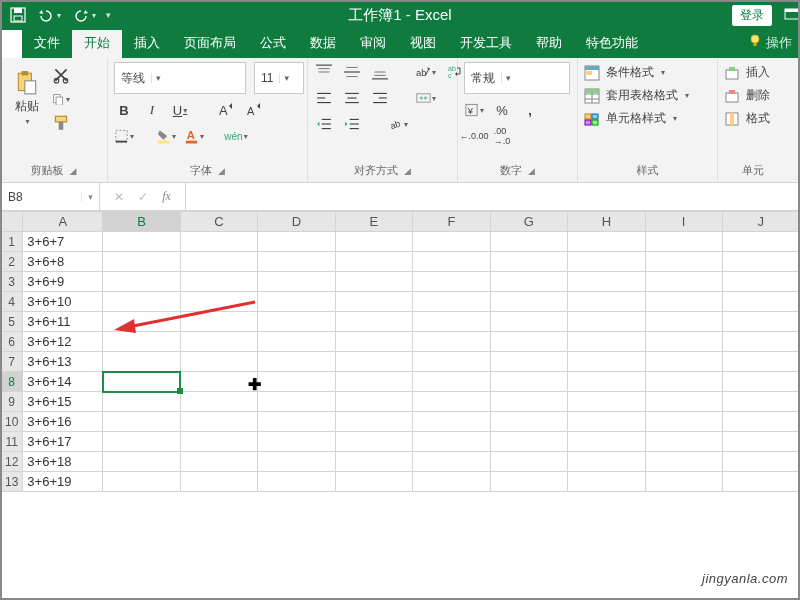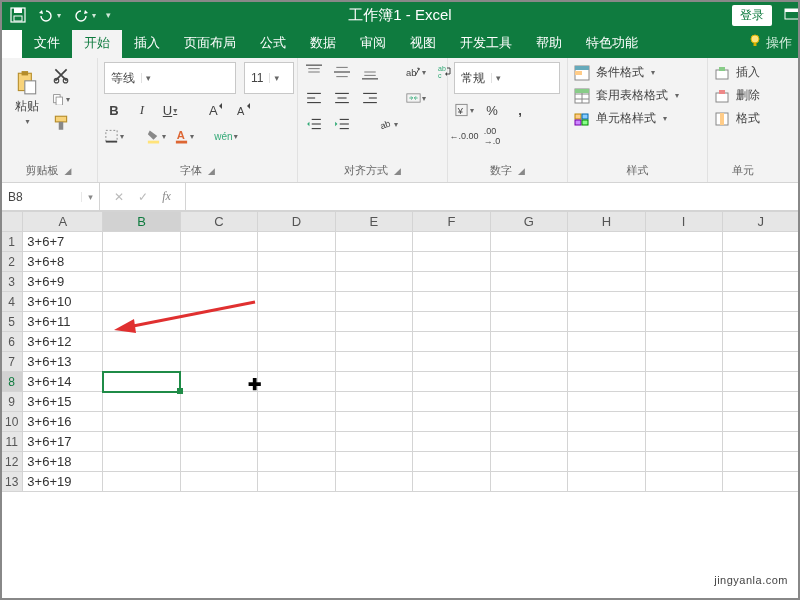--- a/index.html
+++ b/index.html
@@ -69,21 +69,21 @@
   .selhandle { position: absolute; right: -3px; bottom: -3px; width: 6px; height: 6px; background: #1f8b47; }
 
   
   .red-arrow { position: absolute; pointer-events: none; }
   .cursor-plus { position: absolute; font-size: 16px; color: #000; font-weight: bold; pointer-events: none; }
 
   
   .watermark { position: absolute; right: 12px; bottom: 14px; text-align: right; font-family: "Microsoft YaHei", sans-serif; color: #222; }
   .watermark .big { font-size: 22px; font-weight: bold; display: flex; align-items: center; gap: 6px; }
   .watermark .big .check { color: #d92; font-size: 26px; font-weight: bold; }
-  .watermark .small { font-size: 11px; color: #444; letter-spacing: 0.5px; }
+  .watermark .small { font-size: 13px; font-style: italic; color: #444; letter-spacing: 0.5px; }
 
   .border-frame { position: absolute; inset: 0; border: 2px solid #888; pointer-events: none; }
 </style>
 </head>
 <body>
 
 <div class="titlebar">
   <div class="qat">
     <span class="save-ico">
       <svg width="16" height="16" viewBox="0 0 16 16">
@@ -137,21 +137,21 @@
     <svg width="14" height="14" viewBox="0 0 14 14">
         <circle cx="7" cy="5" r="4" fill="#ffe37a" stroke="#d8b200"></circle>
         <rect x="5.5" y="9" width="3" height="3" fill="#d8b200"></rect>
       </svg>
     <span>操作</span>
   </div>
 </div>
 
 <div class="ribbon">
 
-  <div class="group" style="width:98px">
+  <div class="group" style="width:108px">
     <div class="group-body">
       <div class="big-btn">
         <svg viewBox="0 0 24 24">
             <rect x="4" y="3" width="12" height="16" fill="#f8d37a" stroke="#b58c2a"></rect>
             <rect x="7" y="1" width="6" height="4" fill="#b58c2a"></rect>
             <rect x="10" y="10" width="10" height="12" fill="#fff" stroke="#888"></rect>
           </svg>
         <span>粘贴</span>
         <span class="dd">▾</span>
       </div>

